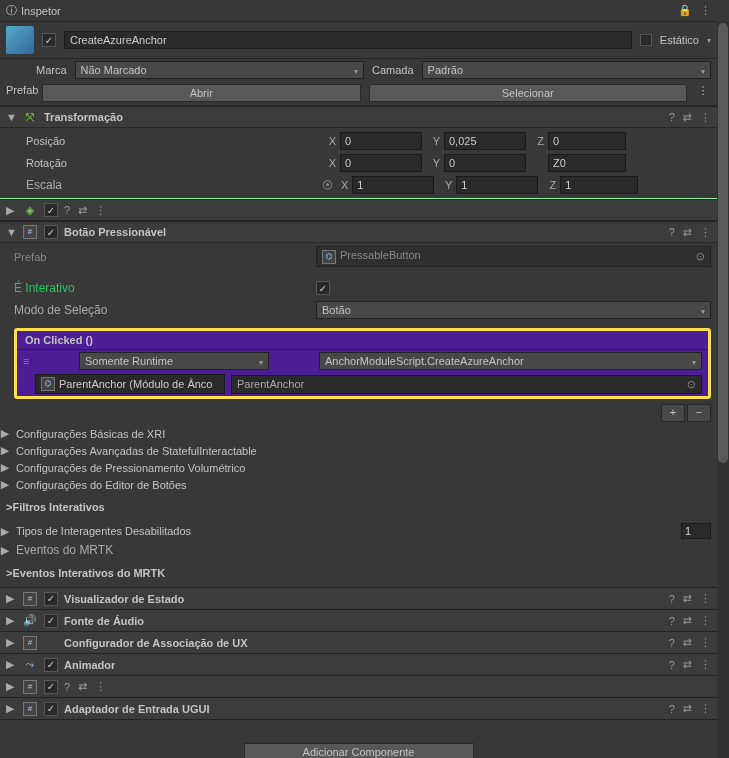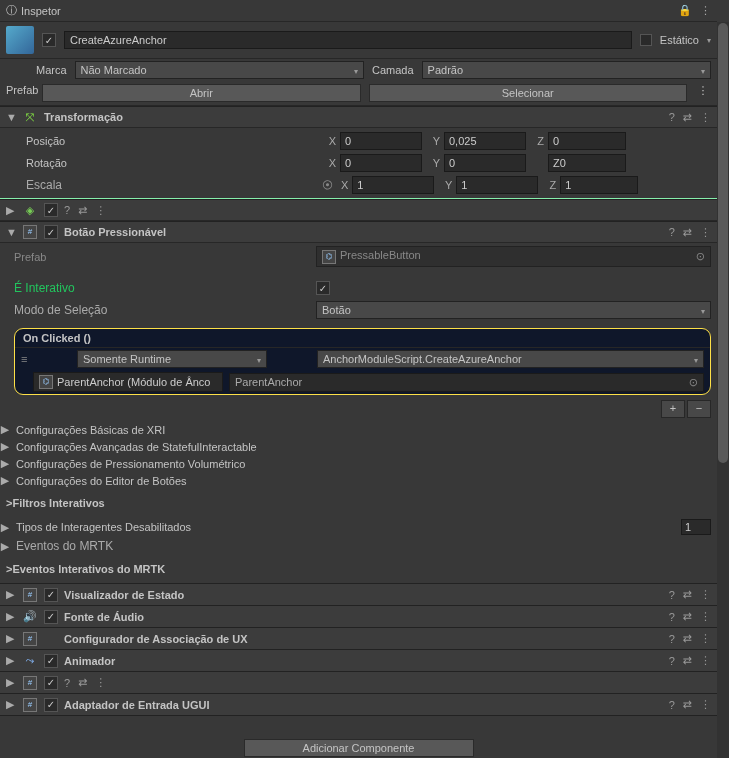--- a/index.html
+++ b/index.html
@@ -27,21 +27,21 @@
 .comp-body { padding: 2px 18px; border-bottom: 1px solid #86efac; }
 .vec-row { display: flex; align-items: center; padding: 2px 0 2px 8px; gap: 4px; }
 .vec-label { width: 292px; }
 .axis-label { width: 14px; text-align: right; color: #aaa; }
 .num-input { width: 82px; background: #2a2a2a; border: 1px solid #1a1a1a; padding: 2px 4px; color: #ccc; }
 .num-input.sm { width: 78px; }
 .field-row { display: flex; align-items: center; padding: 3px 6px 3px 14px; gap: 6px; }
 .field-label { width: 296px; color: #22c55e; }
 .readonly-field { flex: 1; background: #2f2f2f; border: 1px solid #222; padding: 2px 5px; color: #888; display: flex; justify-content: space-between; align-items: center; }
 .circ { color: #888; }
-.event-box { background: #0f172a; border: 1px solid #fde047; margin: 6px 6px 2px 14px; border-radius: 9px; }
+.event-box { background: #4c1d95; border: 3px solid #fde047; margin: 6px 6px 2px 14px; border-radius: 3px; }
 .event-hdr { border-bottom: 1px solid #272727; padding: 3px 8px; font-weight: bold; }
 .event-row { padding: 2px 6px; display: flex; align-items: center; gap: 6px; }
 .event-row .dd { flex: 0 0 190px; margin-left: 44px; }
 .event-row .dd.wide { flex: 1; }
 .obj-field { flex: 0 0 190px; background: #2a2a2a; border: 1px solid #1a1a1a; padding: 2px 5px; color: #ccc; display: flex; align-items: center; gap: 4px; }
 .input-field { flex: 1; background: #2a2a2a; border: 1px solid #1a1a1a; padding: 2px 5px; color: #aaa; display: flex; justify-content: space-between; }
 .add-remove { display: flex; justify-content: flex-end; gap: 2px; padding: 3px 6px; }
 .add-remove .b { width: 24px; height: 18px; background: #484848; border: 1px solid #272727; text-align: center; cursor: pointer; line-height: 15px; }
 .collapsed-row { display: flex; align-items: center; padding: 2px 6px 2px 0px; gap: 6px; }
 .collapsed-row .fold { text-align: center; }

